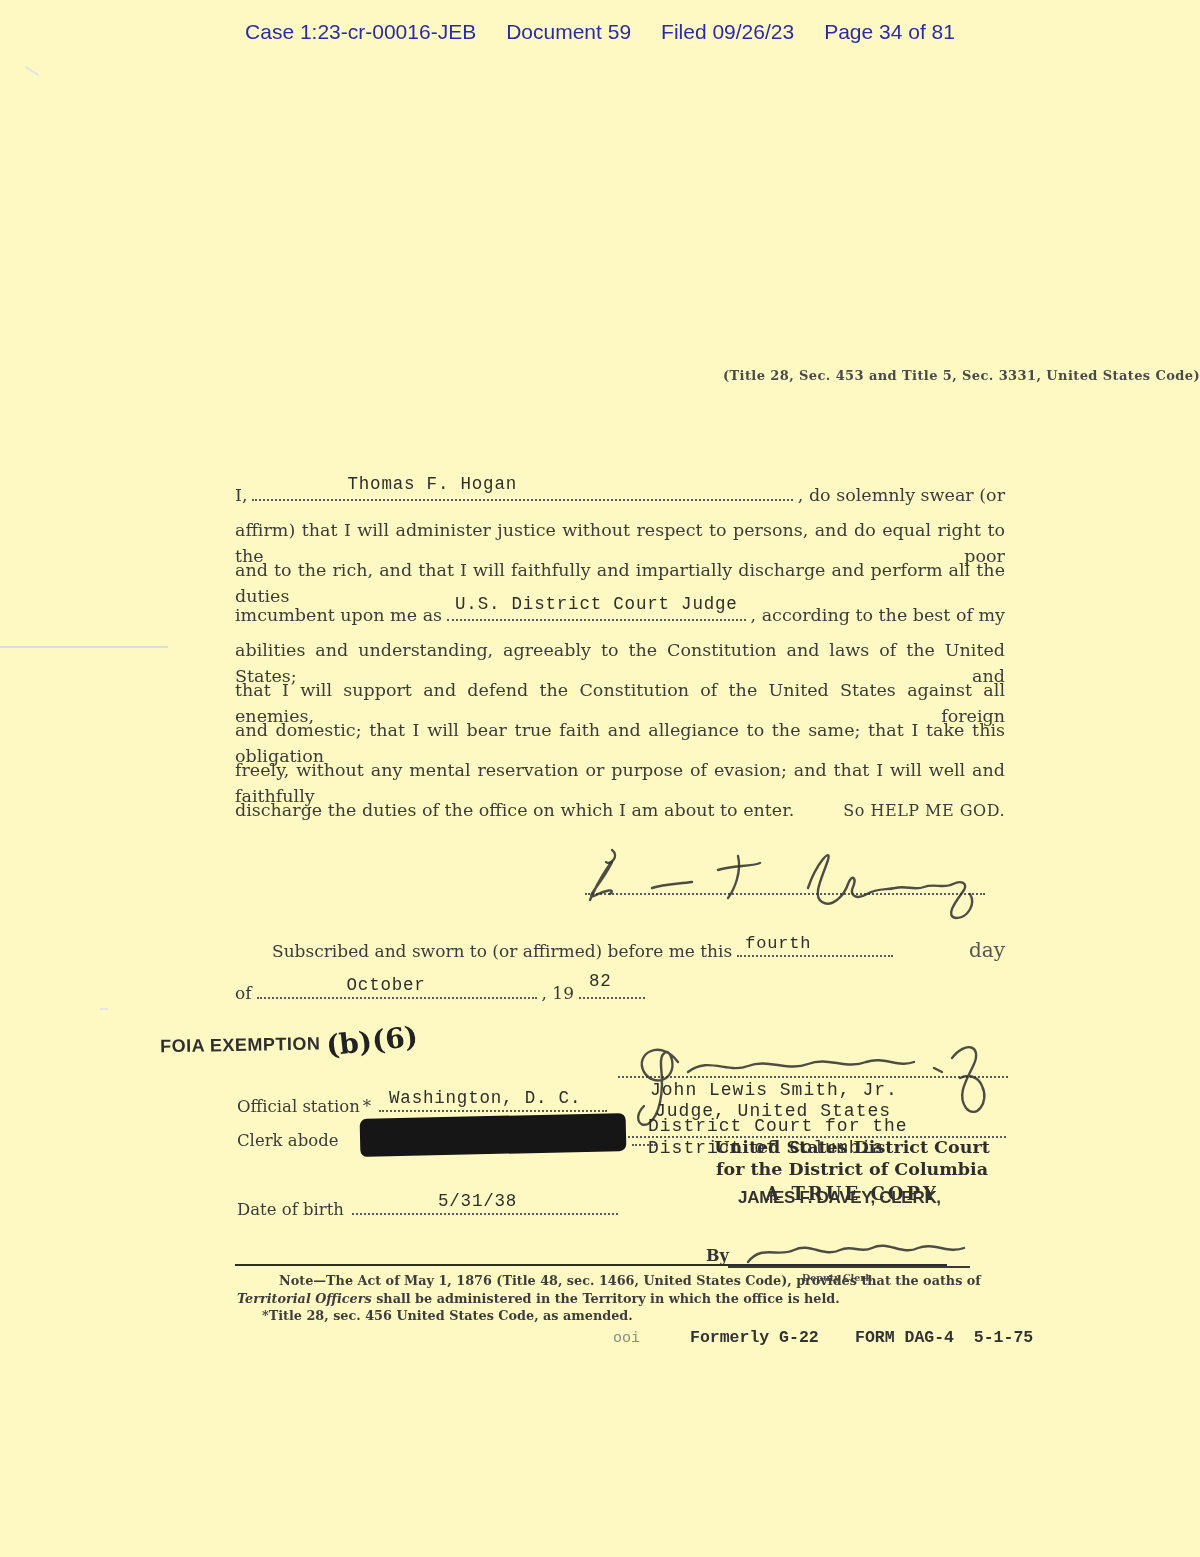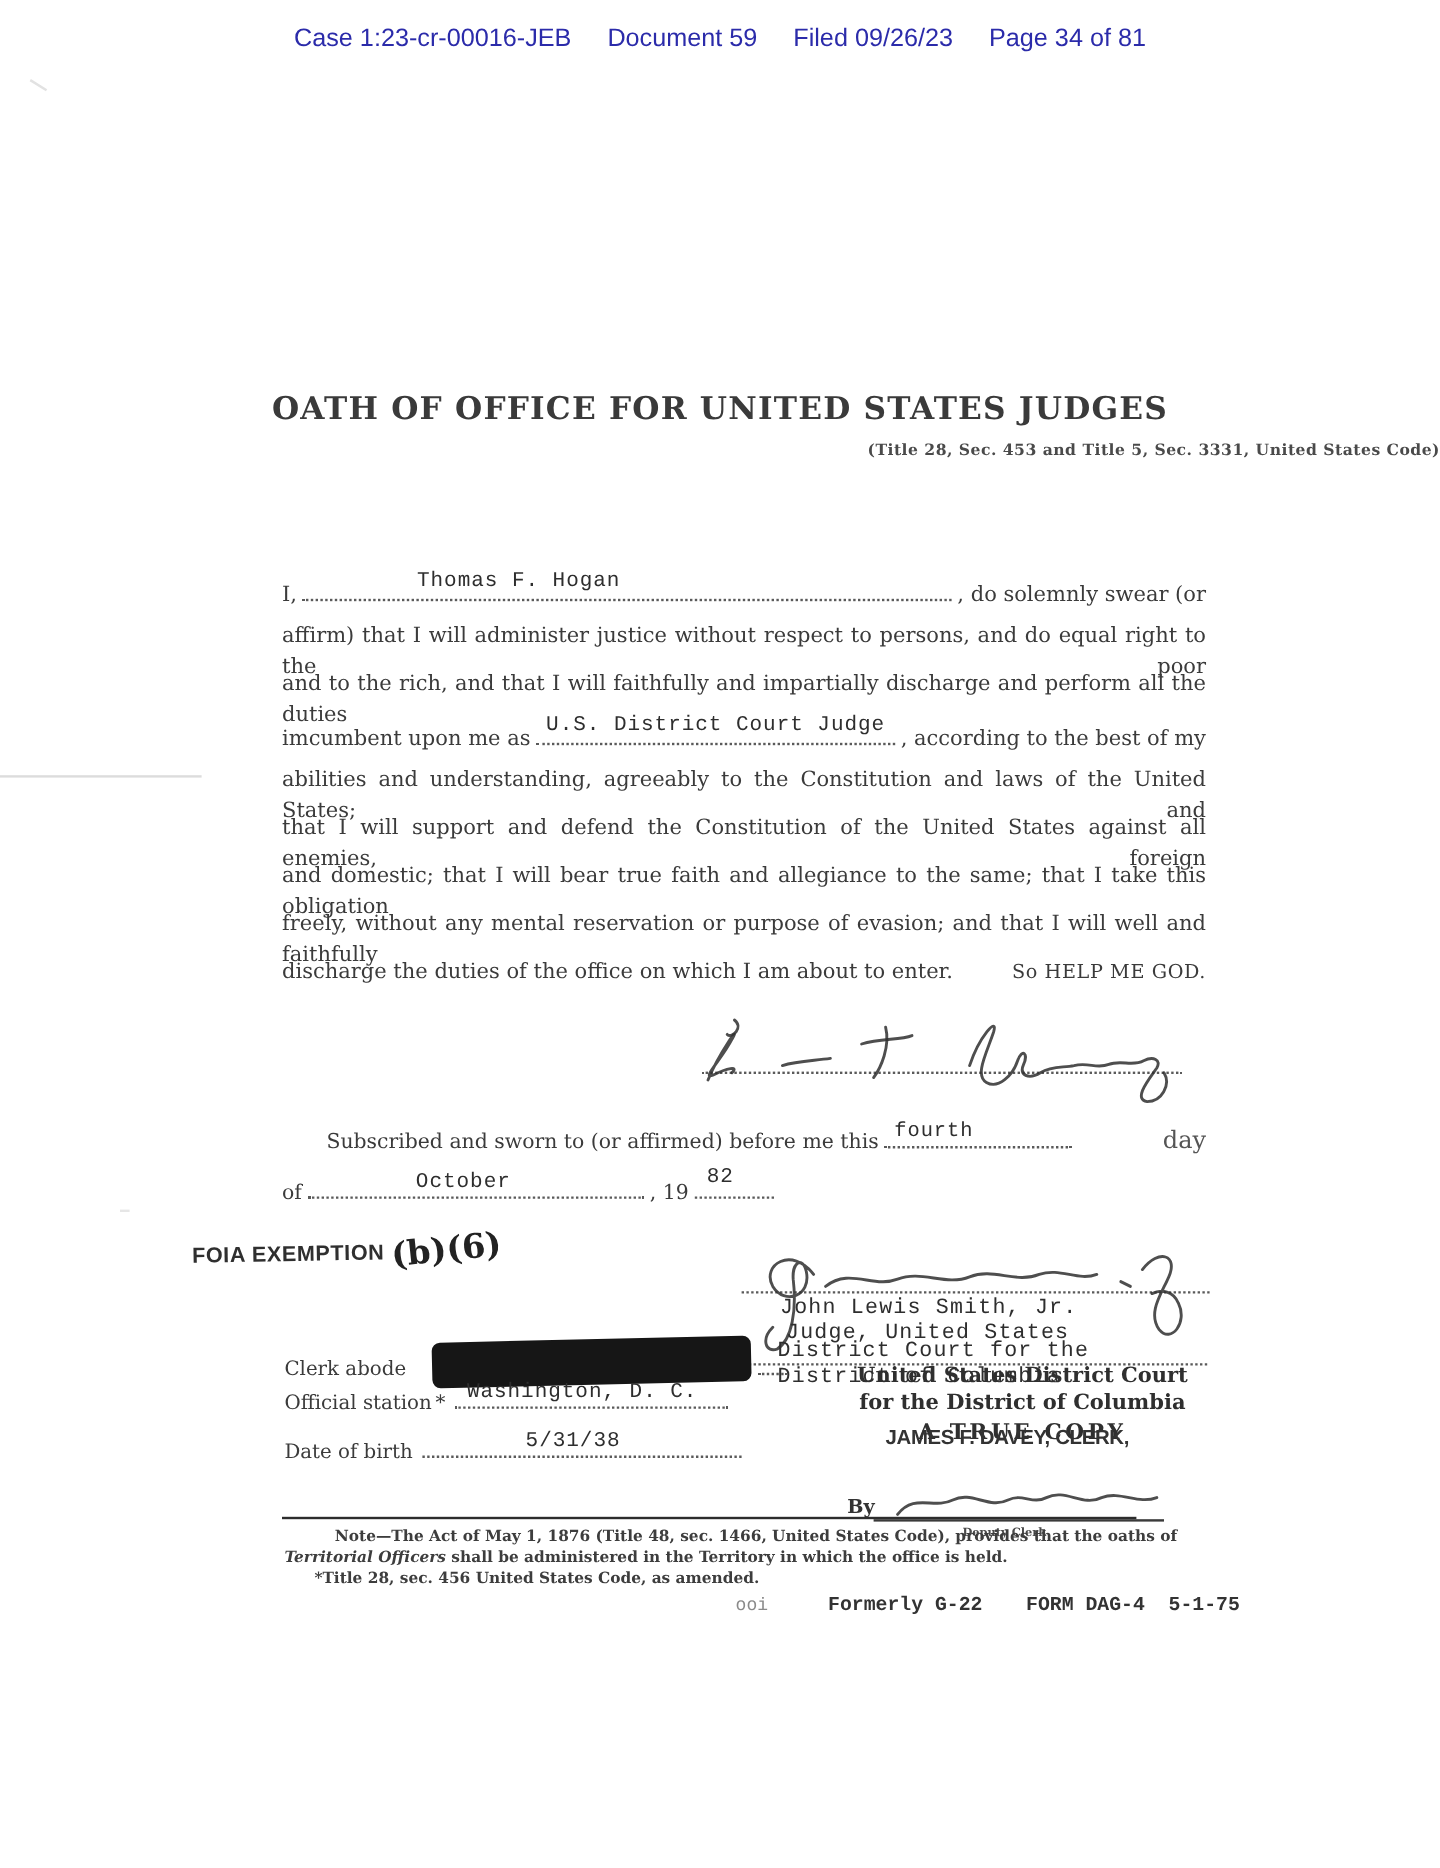--- a/index.html
+++ b/index.html
@@ -1,18 +1,18 @@
 <!DOCTYPE html>
 <html><head>
 <meta charset="utf-8">
 <style>
   html,body{margin:0;padding:0;background:#e8e8e8;}
   .page{
     position:relative;width:1200px;height:1557px;margin:0 auto;
-    background:#ffffff;overflow:hidden;
+    background:#fef9c3;overflow:hidden;
     font-family:"DejaVu Serif", serif;color:#3b3b3b;
   }
   
   .case-header{
     position:absolute;top:20px;left:0;width:100%;
     display:flex;justify-content:center;gap:30px;
     font-family:"Liberation Sans", sans-serif;font-size:21px;color:#2b2baa;
   }
   
   .doc-title{
@@ -91,21 +91,20 @@
   <div class="artifact-line"></div>
   <div class="artifact-dot"></div>
 
   <div class="case-header">
     <span>Case 1:23-cr-00016-JEB</span>
     <span>Document 59</span>
     <span>Filed 09/26/23</span>
     <span>Page 34 of 81</span>
   </div>
 
-  <div class="doc-title">OATH OF OFFICE FOR UNITED STATES JUDGES</div>
   <div class="doc-subtitle">(Title 28, Sec. 453 and Title 5, Sec. 3331, United States Code)</div>
 
   <div class="oath">
     <div class="oath-line flexline">
       <span>I,</span>
       <span class="fill">
         <span class="typed" style="left:95px;">Thomas F. Hogan</span>
       </span>
       <span>, do solemnly swear (or</span>
     </div>
@@ -188,21 +187,21 @@
     <path d="M6,24 C20,6 36,20 52,12 C68,4 82,20 98,12 C110,6 118,16 130,10 C146,2 160,18 176,10 C192,4 206,16 222,10"></path>
   </svg>
   <div class="deputy">Deputy Clerk</div>
 
   <div class="frow" style="top:1108px;">
     <span>Clerk abode</span>
     <span class="redaction"></span>
     <span class="taildots"></span>
   </div>
 
-  <div class="frow" style="top:1150px;justify-content:center;">
+  <div class="frow" style="top:1088px;justify-content:center;">
     <span>Official station</span>
     <span style="margin-left:3px;">*</span>
     <span class="ffill" style="width:228px;">
       <span class="typed" style="left:10px;">Washington, D. C.</span>
     </span>
   </div>
 
   <div class="frow" style="top:1191px;">
     <span>Date of birth</span>
     <span class="ffill" style="width:266px;text-align:right;">

